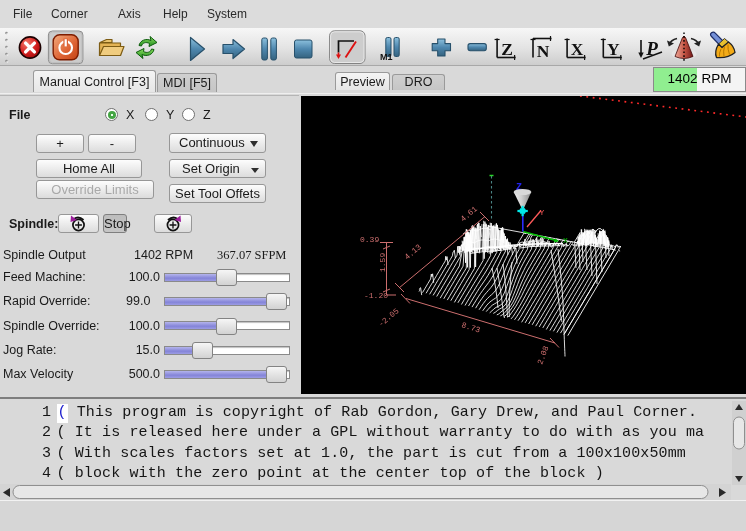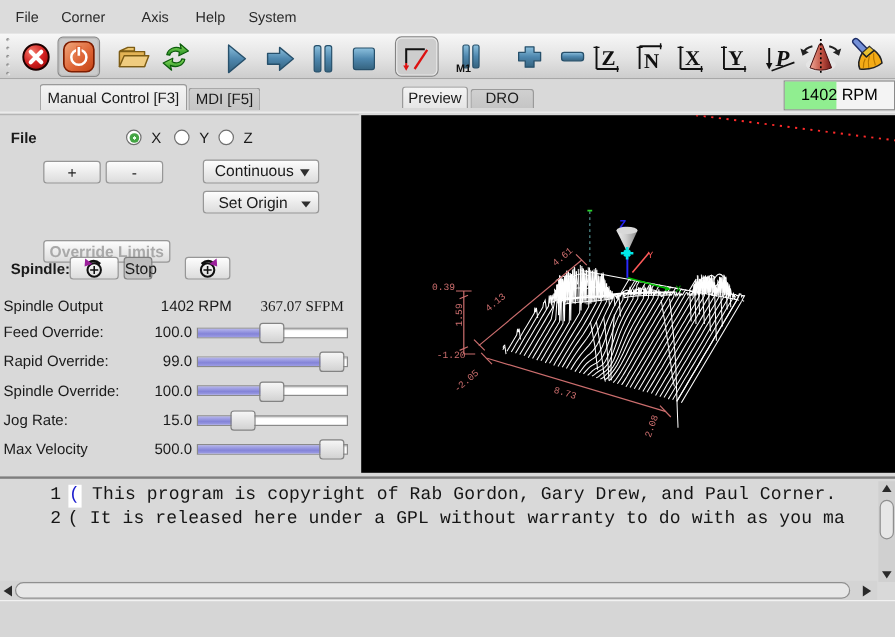--- a/index.html
+++ b/index.html
@@ -181,22 +181,24 @@
   <div class="lbl b" style="left:9px; top:12px;">File</div>
   <div class="radio sel" style="left:105px; top:12px;"></div>
     <div class="lbl" style="left:126px; top:12px;">X</div>
   <div class="radio" style="left:145px; top:12px;"></div>
     <div class="lbl" style="left:166px; top:12px;">Y</div>
   <div class="radio" style="left:182px; top:12px;"></div>
     <div class="lbl" style="left:203px; top:12px;">Z</div>
   <div class="btn" style="left:36px; top:38px; width:48px; height:19px; line-height:17px;">+</div>
   <div class="btn" style="left:88px; top:38px; width:48px; height:19px; line-height:17px;">-</div>
   <div class="btn" style="left:169px; top:37px; width:97px; height:20px; line-height:18px; text-align:left; padding-left:9px;">Continuous<i class="tri" style="right:7px; top:7px;"></i></div>
+  <div class="btn" style="left:36px; top:63px; width:106px; height:19px; line-height:17px;">Home All</div>
   <div class="btn" style="left:169px; top:63px; width:97px; height:19px; line-height:17px; text-align:left; padding-left:12px;">Set Origin<i class="tri" style="right:6px; top:8px; border-left-width:4px; border-right-width:4px; border-top-width:5px;"></i></div>
-  <div class="btn disabled" style="left:36px; top:104px; width:106px; height:19px; line-height:17px;font-weight:bold;">Override Limits</div>
+  <div class="btn disabled" style="left:36px; top:84px; width:118px; height:19px; line-height:17px;">Override Limits</div>
+  <div class="btn" style="left:169px; top:88px; width:97px; height:19px; line-height:17px;">Set Tool Offets</div>
   <div class="lbl b" style="left:9px; top:121px;">Spindle:</div>
   <div class="btn" style="left:58px; top:118px; width:41px; height:19px;"></div>
   <div class="btn pressed" style="left:103px; top:118px; width:24px; height:19px; line-height:17px;">Stop</div>
   <div class="btn" style="left:154px; top:118px; width:38px; height:19px;"></div>
   <svg width="299" height="302">
     <circle cx="78.5" cy="129.0" r="5.6" fill="none" stroke="#111" stroke-width="1.7"></circle>
 <path d="M75.1,129.0 L81.9,129.0 M78.5,125.6 L78.5,132.4" stroke="#111" stroke-width="1.3"></path>
 <path d="M83.5,124.0 Q78.5,119.5 74.0,123.0" fill="none" stroke="#111" stroke-width="2"></path>
 <path d="M71.0,119.5 L70.5,126.0 L77.0,124.0 Z" fill="#9b1f9b"></path>
     <circle cx="173" cy="129.0" r="5.6" fill="none" stroke="#111" stroke-width="1.7"></circle>
@@ -316,45 +318,47 @@
 <path d="M517.4,211.0 L527.8,211.0" stroke="#00e8e8" stroke-width="2.2"></path>
 <path d="M522.6,205.8 L522.6,216.2" stroke="#00e8e8" stroke-width="2.2"></path>
 <path d="M520.2,208.6 L525.0,213.4" stroke="#00e8e8" stroke-width="2.2"></path>
 <path d="M525.0,208.6 L520.2,213.4" stroke="#00e8e8" stroke-width="2.2"></path>
   </svg>
 </div>
 <div id="textwidget">
   <div id="codearea">
 <div class="cl"><span class="ln">1</span><span class="ct"><span class="hl">(</span> This program is copyright of Rab Gordon, Gary Drew, and Paul Corner.</span></div>
 <div class="cl"><span class="ln">2</span><span class="ct">( It is released here under a GPL without warranty to do with as you ma</span></div>
+<div class="cl"><span class="ln">3</span><span class="ct">( With scales factors set at 1.0, the part is cut from a 100x100x50mm</span></div>
+<div class="cl"><span class="ln">4</span><span class="ct">( block with the zero point at the center top of the block )</span></div>
   </div>
   <div id="vscroll">
     <svg width="14" height="84">
       <path d="M3,9 L11,9 L7,3 Z" fill="#2a2a2a"></path>
       <rect x="1.5" y="16" width="11" height="32" rx="5.5" fill="#e7e7e7" stroke="#8f8f8f"></rect>
       <path d="M3,75 L11,75 L7,81 Z" fill="#2a2a2a"></path>
     </svg>
   </div>
   <div id="hscroll">
     <svg width="731" height="17">
       <path d="M10,4 L10,13 L3,8.5 Z" fill="#2a2a2a"></path>
       <rect x="13" y="1.5" width="695" height="13" rx="6.5" fill="#e7e7e7" stroke="#8f8f8f"></rect>
       <path d="M719,4 L719,13 L726,8.5 Z" fill="#2a2a2a"></path>
     </svg>
   </div>
 </div>
 <div id="statusbar"></div>
-<div class="lbl" style="left:3px; top:270px;">Feed Override:</div>
+<div class="lbl" style="left:3px; top:270px;">Feed Machine:</div>
 <div class="lbl" style="left:126px; top:270px; width:34px; text-align:right;">100.0</div>
 <div class="slider" style="left:164px; top:273px; width:126px;">
     <div class="sfill" style="width:63px;"></div>
   </div>
 <div class="shandle" style="left:216px; top:269px;"></div>
 <div class="lbl" style="left:3px; top:294px;">Rapid Override:</div>
-<div class="lbl" style="left:126px; top:294px; width:34px; text-align:right;">99.0</div>
+<div class="lbl" style="left:126px; top:294px; width:34px; text-align:left;">99.0</div>
 <div class="slider" style="left:164px; top:297px; width:126px;">
     <div class="sfill" style="width:113px;"></div>
   </div>
 <div class="shandle" style="left:266px; top:293px;"></div>
 <div class="lbl" style="left:3px; top:319px;">Spindle Override:</div>
 <div class="lbl" style="left:126px; top:319px; width:34px; text-align:right;">100.0</div>
 <div class="slider" style="left:164px; top:321px; width:126px;">
     <div class="sfill" style="width:63px;"></div>
   </div>
 <div class="shandle" style="left:216px; top:318px;"></div>

